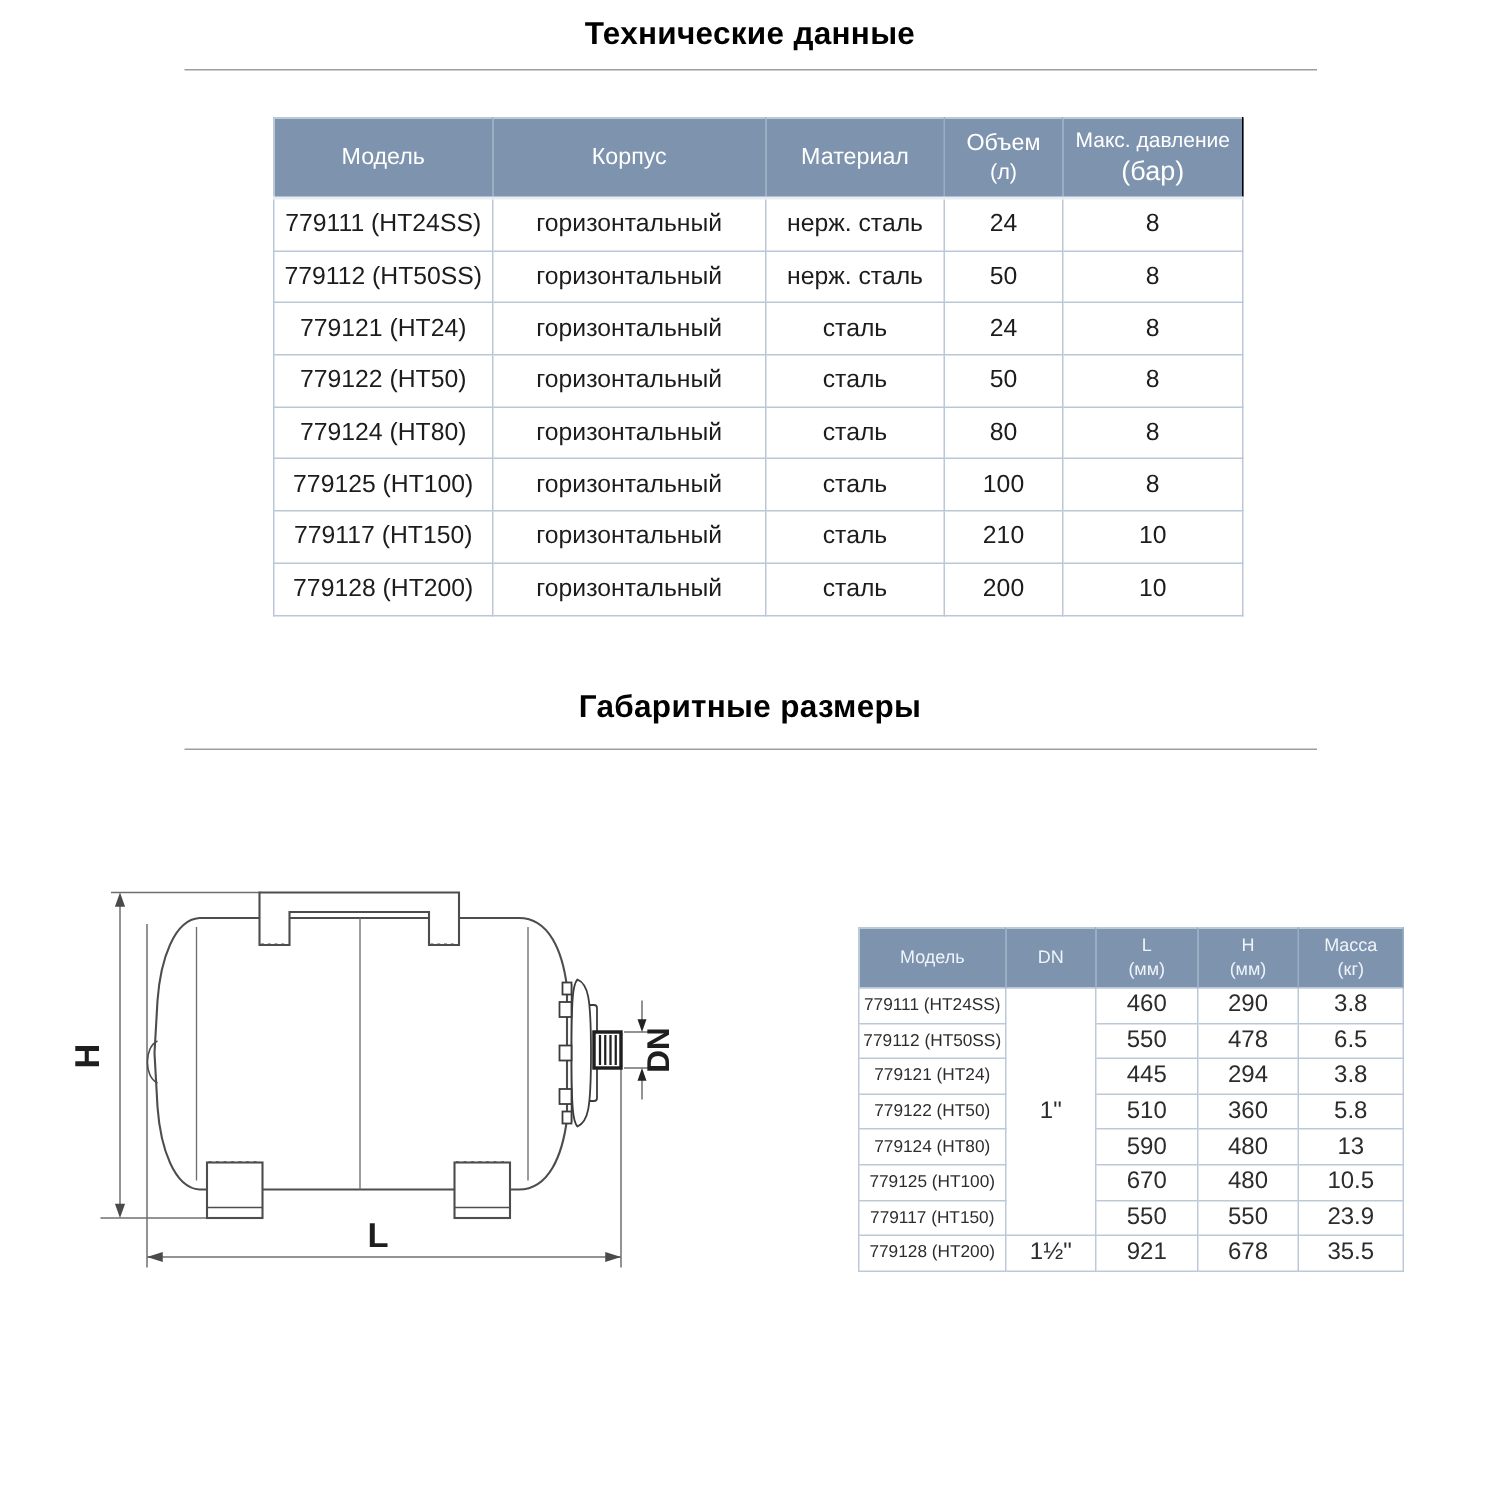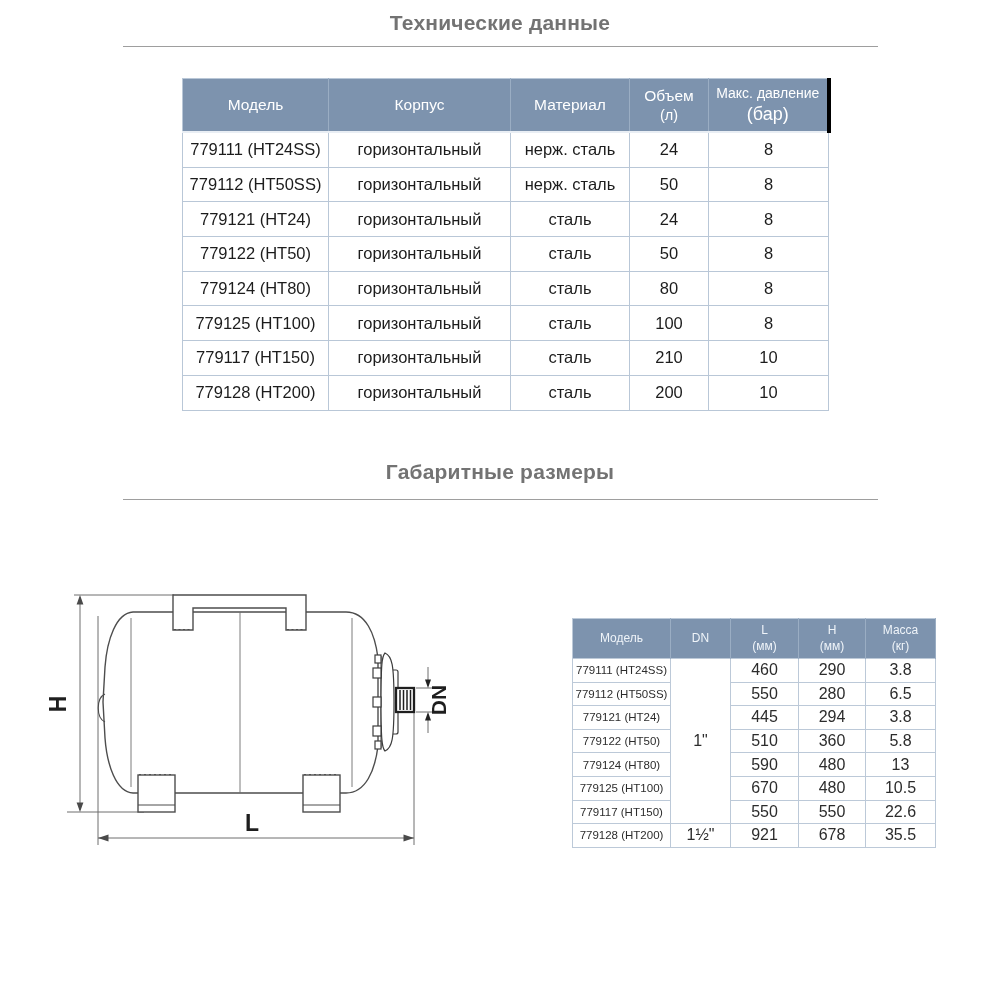--- a/index.html
+++ b/index.html
@@ -3,37 +3,37 @@
 <meta charset="utf-8">
 <style>
   html,body{margin:0;padding:0;}
   body{
     width:1000px;height:1000px;background:#ffffff;position:relative;
     font-family:"Liberation Sans","DejaVu Sans",sans-serif;color:#1c1c1c;
     overflow:hidden;
   }
   .section-title{
     position:absolute;left:0;width:1000px;text-align:center;
-    font-size:21px;font-weight:700;color:#737373;letter-spacing:.2px;
+    font-size:21px;font-weight:700;color:#000000;letter-spacing:.2px;
   }
   #title-tech{top:11px;}
   #title-dims{top:460px;}
   .rule{position:absolute;left:123px;width:755px;height:1px;background:#9e9e9e;}
   #rule-tech{top:46px;}
   #rule-dims{top:499px;}
 
   
   table{border-collapse:collapse;table-layout:fixed;}
   .t1{position:absolute;left:182px;top:78px;width:646px;border:1px solid #b9c7d7;}
   .t1 th{
     background:#7d93ae;color:#ffffff;font-weight:400;font-size:15.5px;
     height:52px;padding:0 2px;vertical-align:middle;
     border-right:1px solid #9aadc3;border-bottom:2px solid #e9eef4;
   }
-  .t1 th:last-child{border-right:4px solid #000000;}
+  .t1 th:last-child{border-right:1px solid #000000;}
   .t1 th .h-sub{font-size:14.5px;line-height:1.25;}
   .t1 th .h-main{line-height:1.25;}
   .t1 th.small-head .h-main{font-size:14px;}
   .t1 th.small-head .h-sub{font-size:18px;}
   .t1 td{
     background:#ffffff;border:1px solid #b9c7d7;text-align:center;
     font-size:16.5px;color:#1c1c1c;height:33.7px;padding:0 2px;
   }
 
   
@@ -262,21 +262,21 @@
     <tr>
       <td class="model-cell">779111 (HT24SS)</td>
       <td rowspan="7">1"</td>
       <td>460</td>
       <td>290</td>
       <td>3.8</td>
     </tr>
     <tr>
       <td class="model-cell">779112 (HT50SS)</td>
       <td>550</td>
-      <td>280</td>
+      <td>478</td>
       <td>6.5</td>
     </tr>
     <tr>
       <td class="model-cell">779121 (HT24)</td>
       <td>445</td>
       <td>294</td>
       <td>3.8</td>
     </tr>
     <tr>
       <td class="model-cell">779122 (HT50)</td>
@@ -293,21 +293,21 @@
     <tr>
       <td class="model-cell">779125 (HT100)</td>
       <td>670</td>
       <td>480</td>
       <td>10.5</td>
     </tr>
     <tr>
       <td class="model-cell">779117 (HT150)</td>
       <td>550</td>
       <td>550</td>
-      <td>22.6</td>
+      <td>23.9</td>
     </tr>
     <tr>
       <td class="model-cell">779128 (HT200)</td>
       <td>1½"</td>
       <td>921</td>
       <td>678</td>
       <td>35.5</td>
     </tr>
   </tbody>
 </table>

